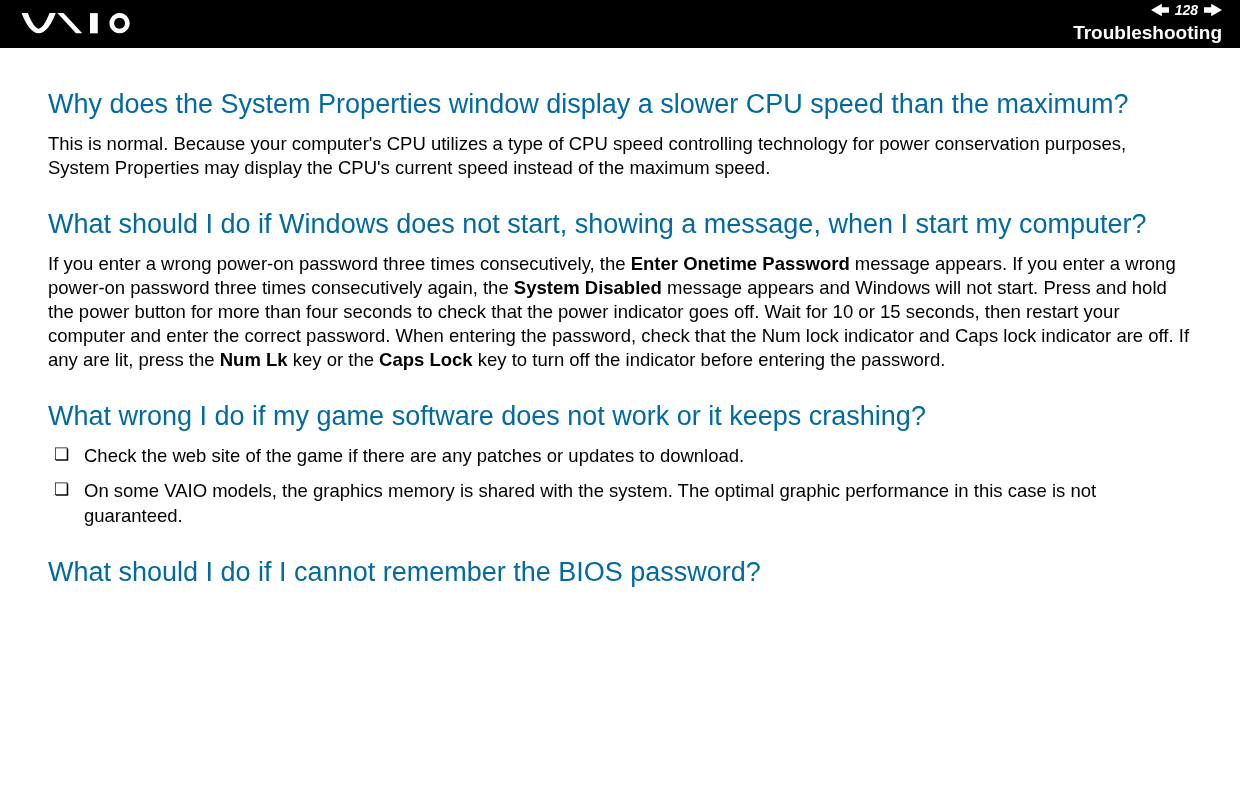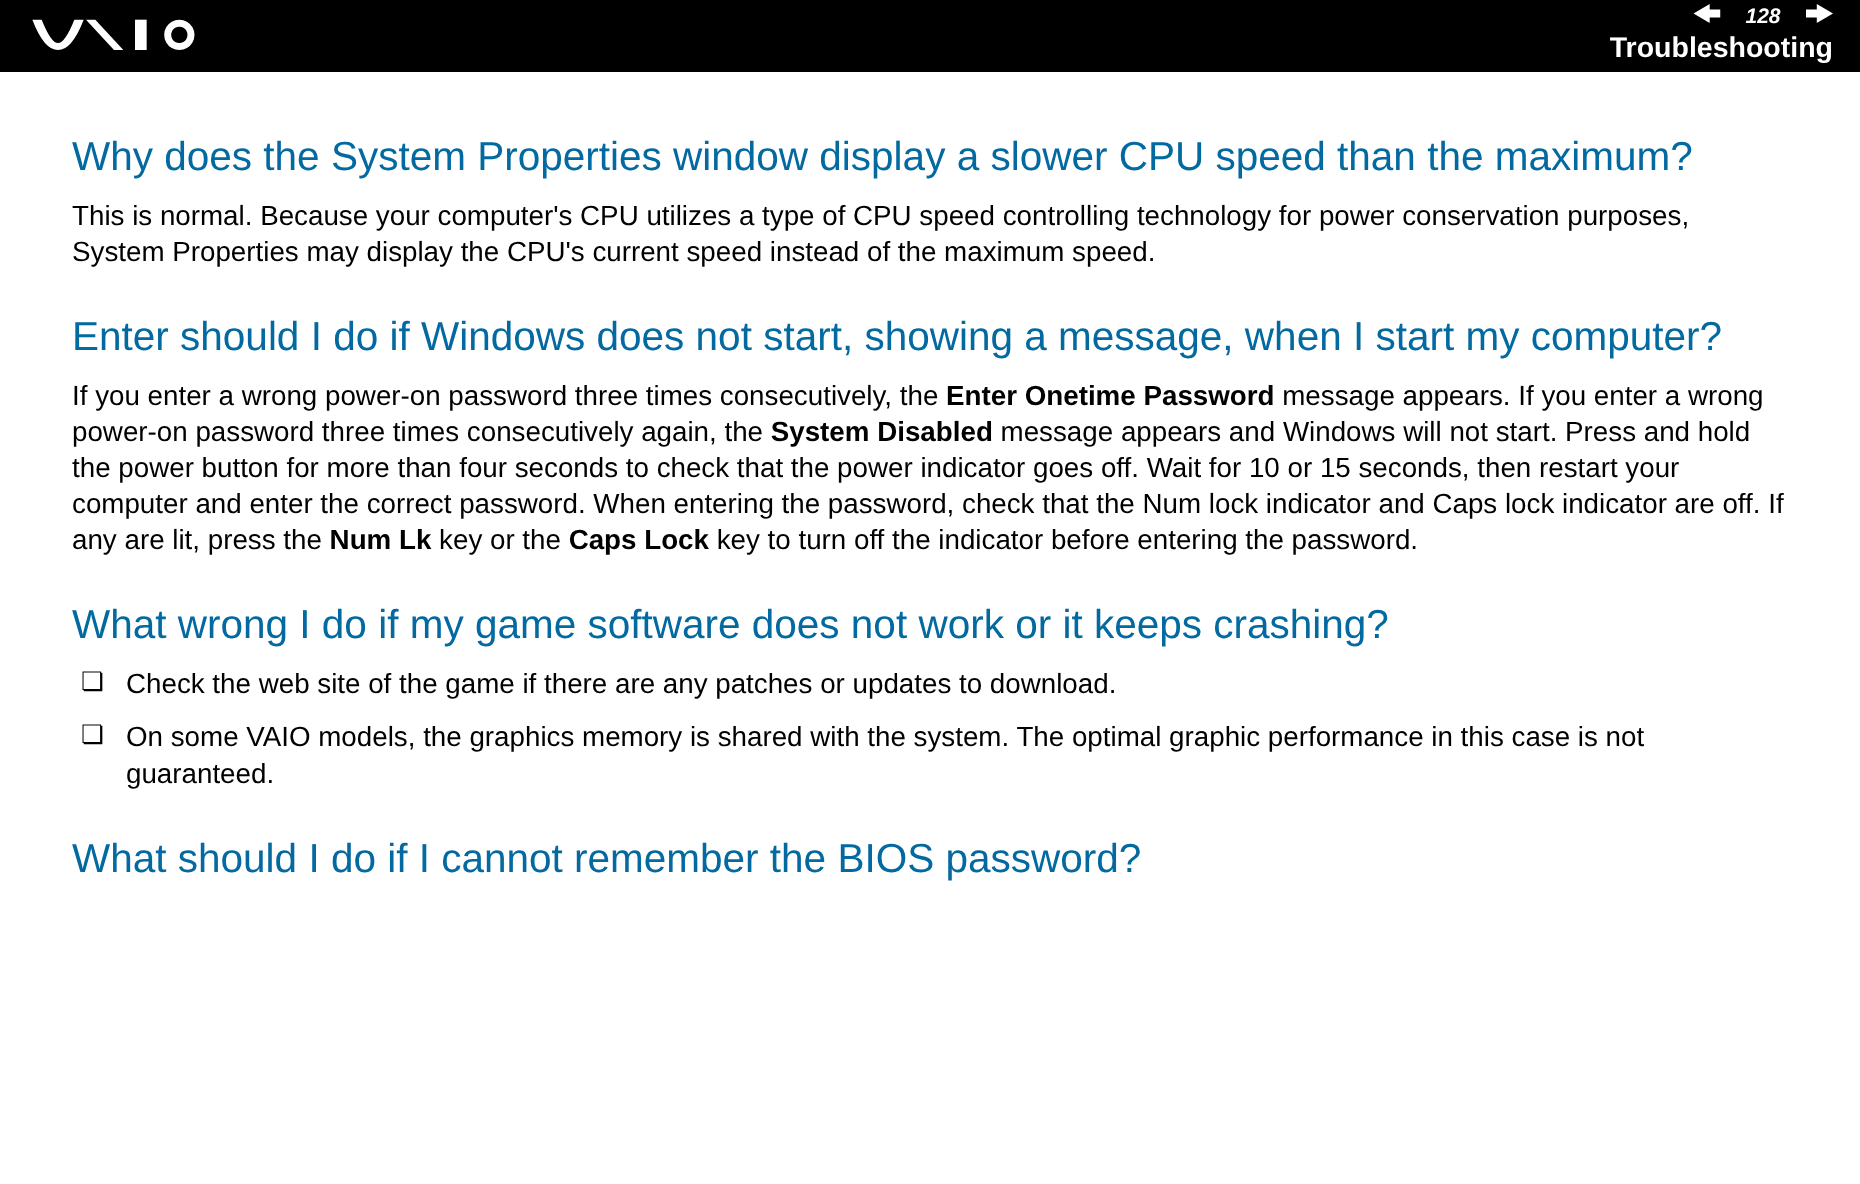--- a/index.html
+++ b/index.html
@@ -1,19 +1,19 @@
 <!DOCTYPE html>
 <html><head>
 <meta charset="utf-8">
 <style>
   html,body{margin:0;padding:0;background:#fff;font-family:Arial,Helvetica,sans-serif;color:#000;width:1240px}
   .header{background:#000;height:48px;position:relative;color:#fff}
   .vaio-logo{position:absolute;left:20px;top:10px;display:flex;align-items:center;gap:0}
   .vaio-logo svg{height:28px;display:block}
-  .nav-arrows{position:absolute;right:18px;top:2px;display:flex;gap:17px;font-size:13px}
+  .nav-arrows{position:absolute;right:18px;top:2px;display:flex;align-items:center;gap:6px;font-size:13px}
   .nav-arrows .page-no{font-style:italic;font-weight:bold;font-size:14px}
   .subtitle{position:absolute;right:18px;top:22px;font-weight:bold;font-size:19px}
   .arrow-left,.arrow-right{display:inline-block}
   .arrow-left svg,.arrow-right svg{width:18px;height:14px;display:block}
   main{padding:40px 48px 30px 48px}
   h2{color:#0369a1;font-weight:normal;font-size:27px;margin:28px 0 10px 0;line-height:1.25}
   h2:first-child{margin-top:0}
   p{font-size:18.5px;line-height:1.3;margin:6px 0 8px 0;letter-spacing:0}
   strong{font-weight:bold}
   ul.checklist{list-style:none;padding:0;margin:6px 0 22px 0}
@@ -47,21 +47,21 @@
     </span>
   </div>
   <div class="subtitle">Troubleshooting</div>
 </div>
 
 <main>
 
   <h2>Why does the System Properties window display a slower CPU speed than the maximum?</h2>
   <p>This is normal. Because your computer's CPU utilizes a type of CPU speed controlling technology for power conservation purposes, System Properties may display the CPU's current speed instead of the maximum speed.</p>
 
-  <h2>Enter should I do if Windows does not start, showing a message, when I start my computer?</h2>
+  <h2>What should I do if Windows does not start, showing a message, when I start my computer?</h2>
   <p>
     <span>If you enter a wrong power-on password three times consecutively, the </span><strong>Enter Onetime Password</strong><span> message appears. If you enter a wrong power-on password three times consecutively again, the </span><strong>System Disabled</strong><span> message appears and Windows will not start. Press and hold the power button for more than four seconds to check that the power indicator goes off. Wait for 10 or 15 seconds, then restart your computer and enter the correct password. When entering the password, check that the Num lock indicator and Caps lock indicator are off. If any are lit, press the </span><strong>Num Lk</strong><span> key or the </span><strong>Caps Lock</strong><span> key to turn off the indicator before entering the password.</span>
   </p>
 
   <h2>What wrong I do if my game software does not work or it keeps crashing?</h2>
   <ul class="checklist">
     <li>Check the web site of the game if there are any patches or updates to download.</li>
     <li>On some VAIO models, the graphics memory is shared with the system. The optimal graphic performance in this case is not guaranteed.</li>
   </ul>
 

